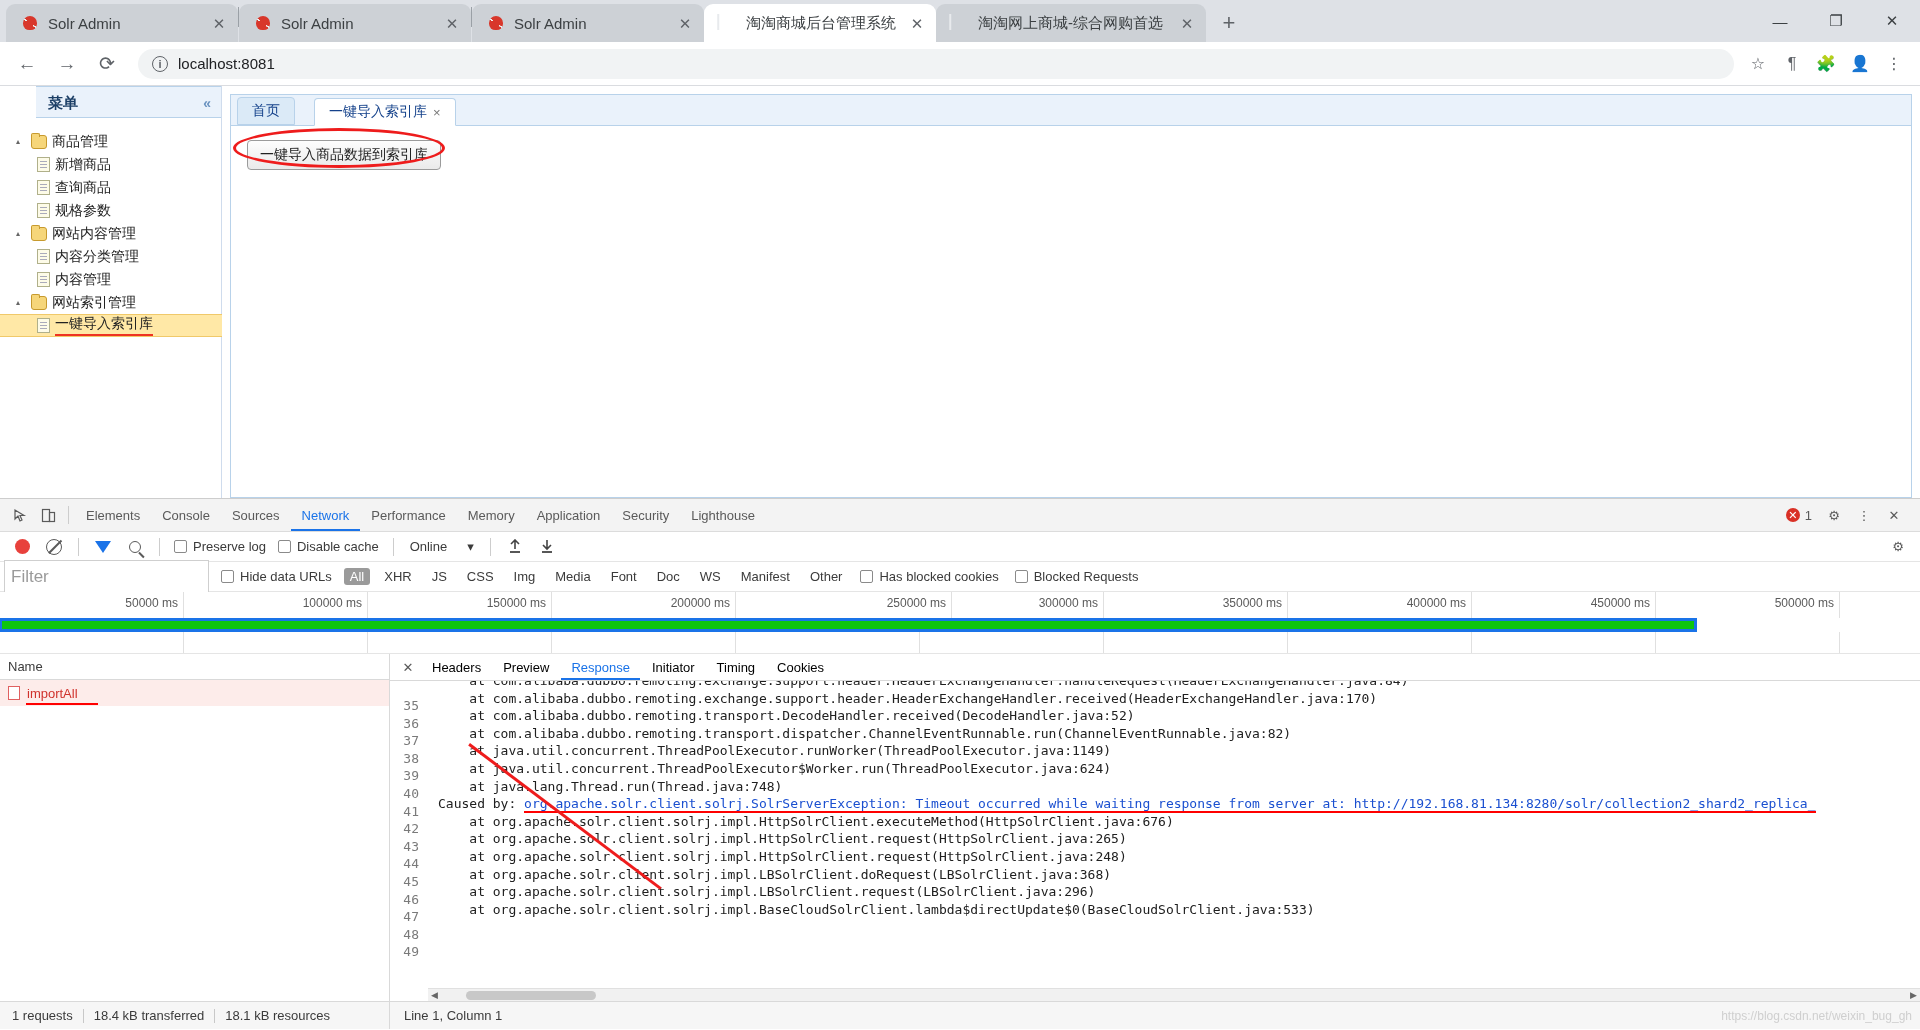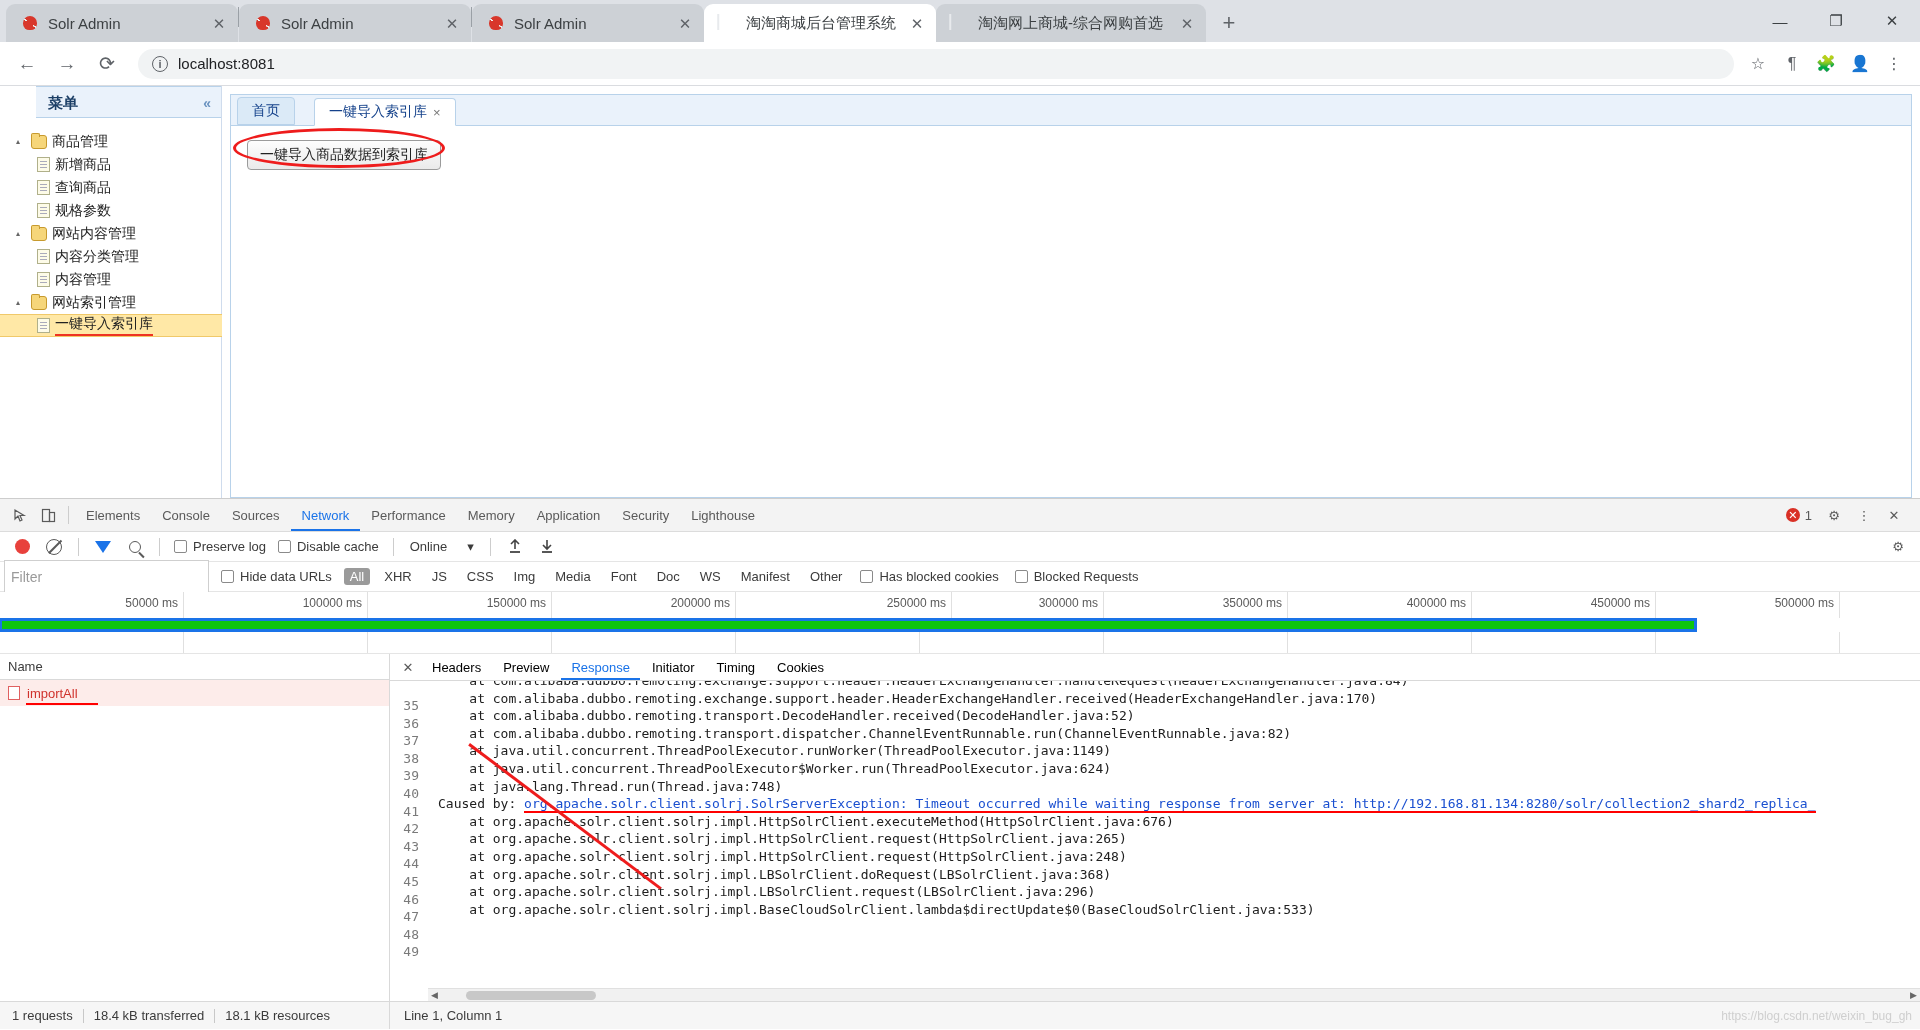--- a/index.html
+++ b/index.html
@@ -190,21 +190,21 @@
   .search-ico { width: 12px; height: 12px; border: 1.8px solid #5a5a5a; border-radius: 50%; position: relative; }
   .search-ico::after { content: ""; position: absolute; right: -5px; bottom: -4px; width: 7px; height: 1.8px; background: #5a5a5a; transform: rotate(45deg); }
   .cbx { width: 13px; height: 13px; border: 1px solid #8a8a8a; border-radius: 2px; background: #fff; display: inline-block; vertical-align: -2px; }
   .tb-item { display: flex; align-items: center; gap: 6px; color: #3b3b3b; padding: 0 4px; }
   .sel { display: flex; align-items: center; gap: 20px; color: #3b3b3b; padding: 0 6px; }
 
   .dt-filterbar { height: 30px; display: flex; align-items: center; border-bottom: 1px solid #e5e5e5; gap: 8px; }
   .filter-input {
     width: 205px; height: 22px; border: 1px solid #cfcfcf; background: #fff;
     margin-left: 4px; padding: 16px 6px; display: flex; align-items: center;
-    color: #9a9a9a; font-size: 14px;
+    color: #9a9a9a; font-size: 17px;
   }
   .type-chip { padding: 1px 6px; border-radius: 3px; color: #3b3b3b; }
   .type-chip.on { background: #9a9a9a; color: #fff; }
 
   .dt-overview { height: 62px; border-bottom: 1px solid #e5e5e5; position: relative; background:#fff; }
   .ruler { position: absolute; inset: 0 0 auto 0; height: 26px; }
   .rtick { position: absolute; top: 0; height: 26px; border-right: 1px solid #e0e0e0; }
   .rtick span { position: absolute; right: 5px; top: 4px; font-size: 12px; color: #5a5a5a; white-space: nowrap; }
   .bandwrap { position: absolute; left: 0; right: 0; top: 26px; height: 14px; }
   .band-blue { position: absolute; left: 0; top: 0; height: 14px; background: #1a73e8; }

